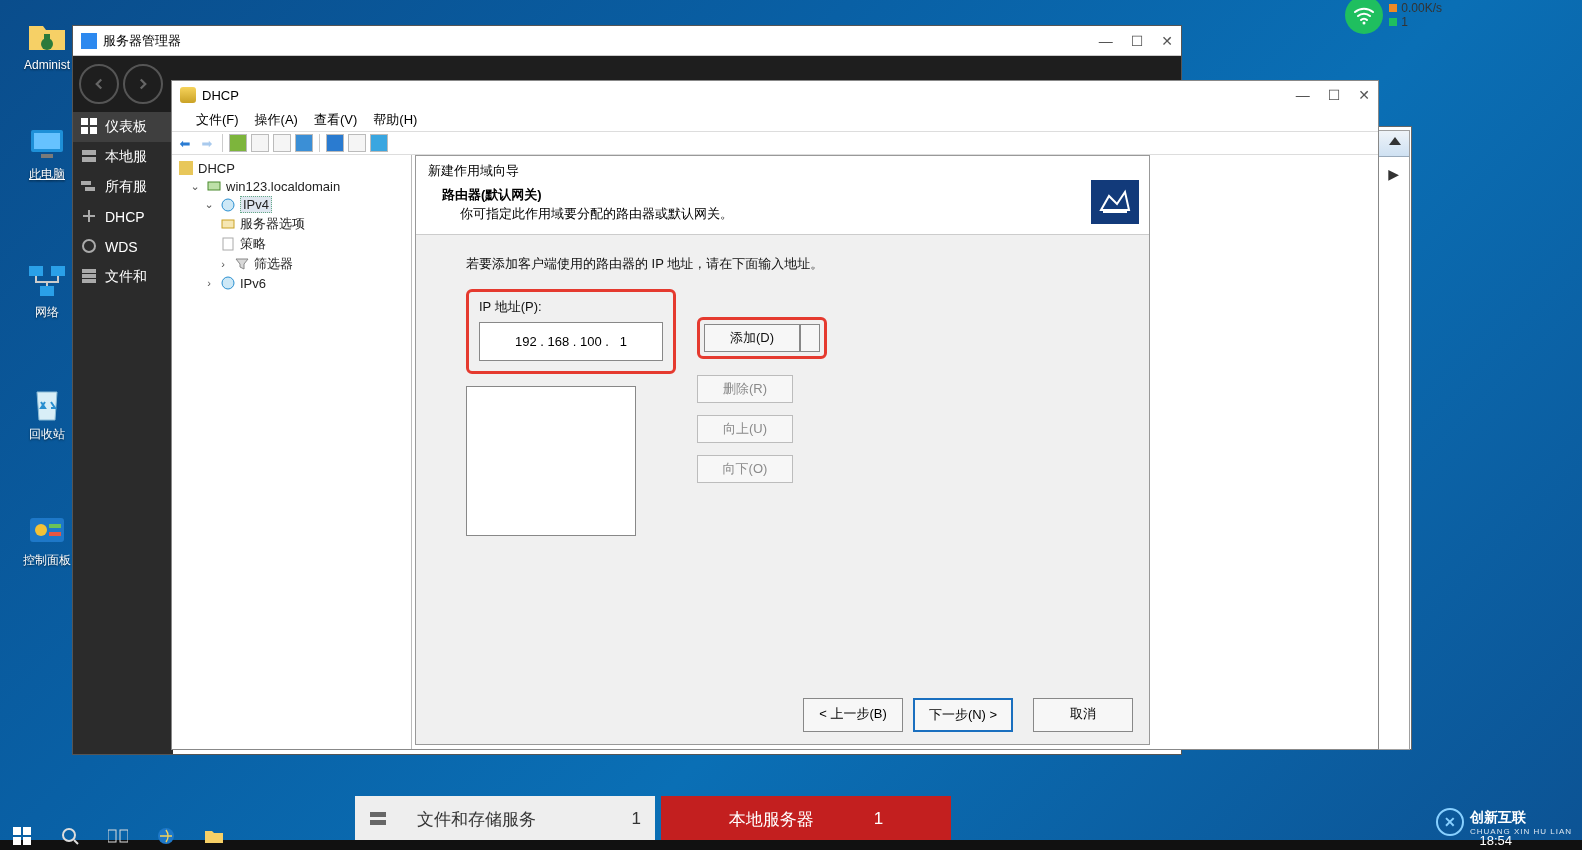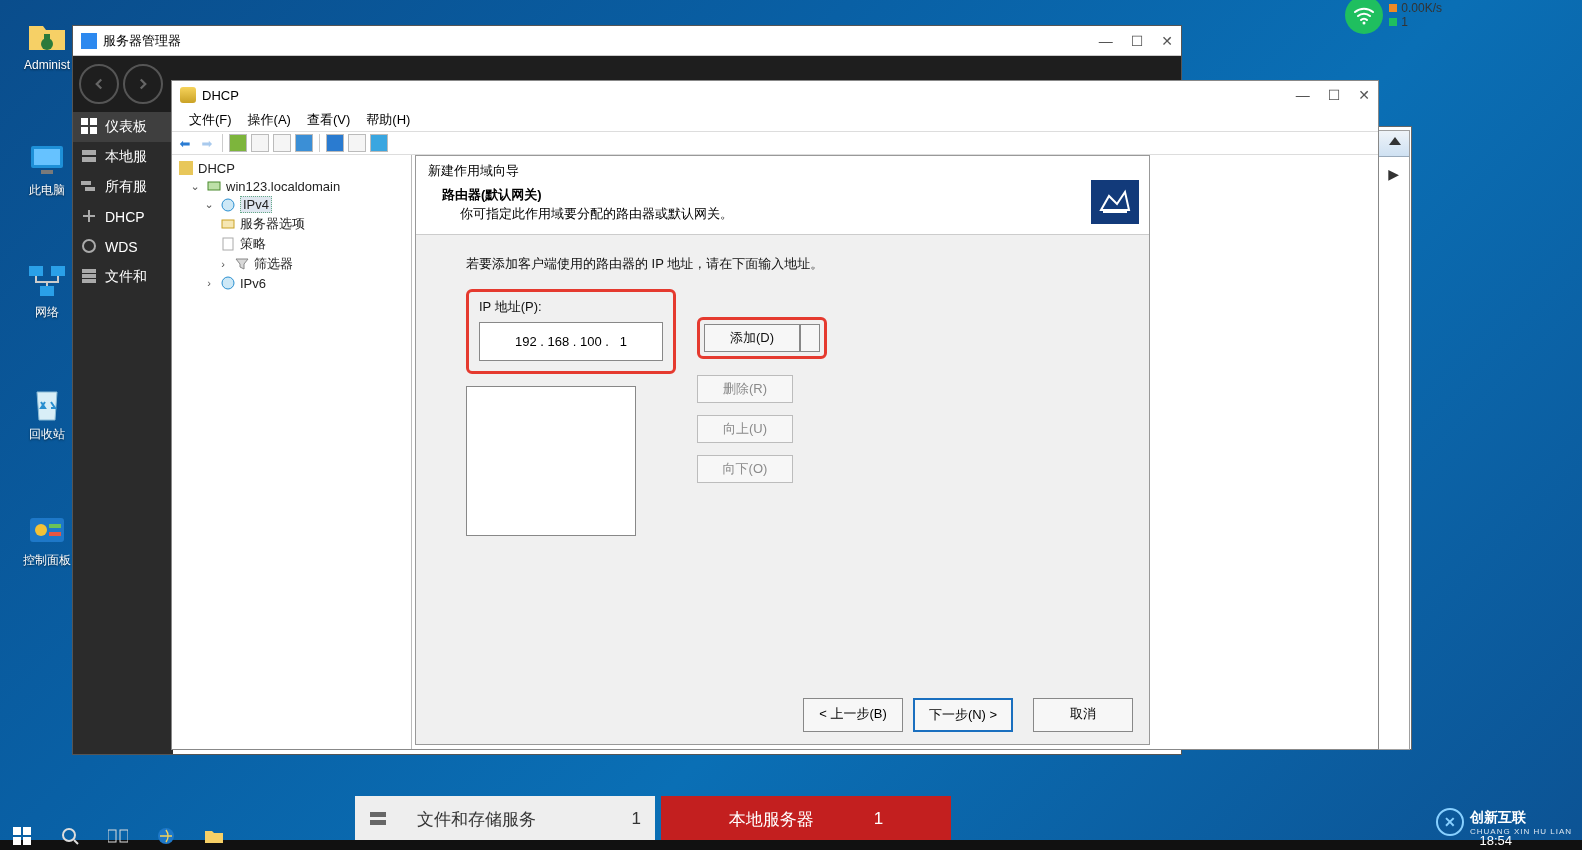--- a/index.html
+++ b/index.html
@@ -36,21 +36,21 @@
   .right-panel-row { padding:8px 10px; display:flex; align-items:center; justify-content:space-between; font-size:13px;}
   .right-arrow { font-size:14px; color:#333;}
 
   
   .dhcp-window {
     position:absolute; left:171px; top:80px; width:1208px; height:670px;
     background:#fff; border:1px solid #888;
   }
   .dhcp-title { height:28px; display:flex; align-items:center; padding:0 8px; }
   .dhcp-title .dhcp-icon { width:16px; height:16px; margin-right:6px; background:linear-gradient(#f6d35b,#caa226); border-radius:3px;}
-  .dhcp-menu { height:22px; display:flex; align-items:center; gap:16px; padding:0 17px; font-size:13px;}
+  .dhcp-menu { height:22px; display:flex; align-items:center; gap:16px; padding:0 24px; font-size:13px;}
   .dhcp-toolbar { height:24px; border-top:1px solid #ddd; border-bottom:1px solid #ddd; display:flex; align-items:center; gap:4px; padding:0 4px;}
   .tb-btn { width:18px; height:18px; border:1px solid #bbb; background:#f5f5f5;}
   .tb-sep { width:1px; height:18px; background:#ccc; margin:0 2px;}
   .tb-arrow { width:18px; height:18px; display:flex; align-items:center; justify-content:center; color:#2b7cd3;}
 
   .mmc-body { position:absolute; left:0; top:74px; right:0; bottom:0; display:flex; }
   .tree-pane { width:240px; border-right:1px solid #bbb; padding:4px 2px; font-size:13px; color:#222; overflow:hidden;}
   .tree-node { display:flex; align-items:center; padding:1px 0; white-space:nowrap;}
   .tree-node .exp { width:14px; text-align:center; color:#555; font-size:11px; cursor:pointer;}
   .tree-node .nicon { width:16px; height:16px; margin:0 4px; display:inline-flex; align-items:center; justify-content:center;}
@@ -125,21 +125,21 @@
 <div class="desktop-icon" style="left:14px; top:16px;">
   <div class="ico">
     <svg viewBox="0 0 40 40">
         <path fill="#f6d066" d="M2 10h14l3 4h19v20H2z"></path>
         <circle cx="20" cy="28" r="6" fill="#2b7a3b"></circle>
         <rect x="17" y="18" width="6" height="8" fill="#2b7a3b"></rect>
       </svg>
   </div>
   <div>Administ</div>
 </div>
-<div class="desktop-icon" style="left:14px; top:140px;">
+<div class="desktop-icon" style="left:14px; top:124px;text-decoration:underline;">
   <div class="ico">
     <svg viewBox="0 0 40 40">
         <rect x="4" y="6" width="32" height="22" rx="2" fill="#1e90d8"></rect>
         <rect x="7" y="9" width="26" height="16" fill="#66c2ff"></rect>
         <rect x="14" y="30" width="12" height="4" fill="#7a7a7a"></rect>
       </svg>
   </div>
   <div>此电脑</div>
 </div>
 <div class="desktop-icon" style="left:14px; top:262px;">

